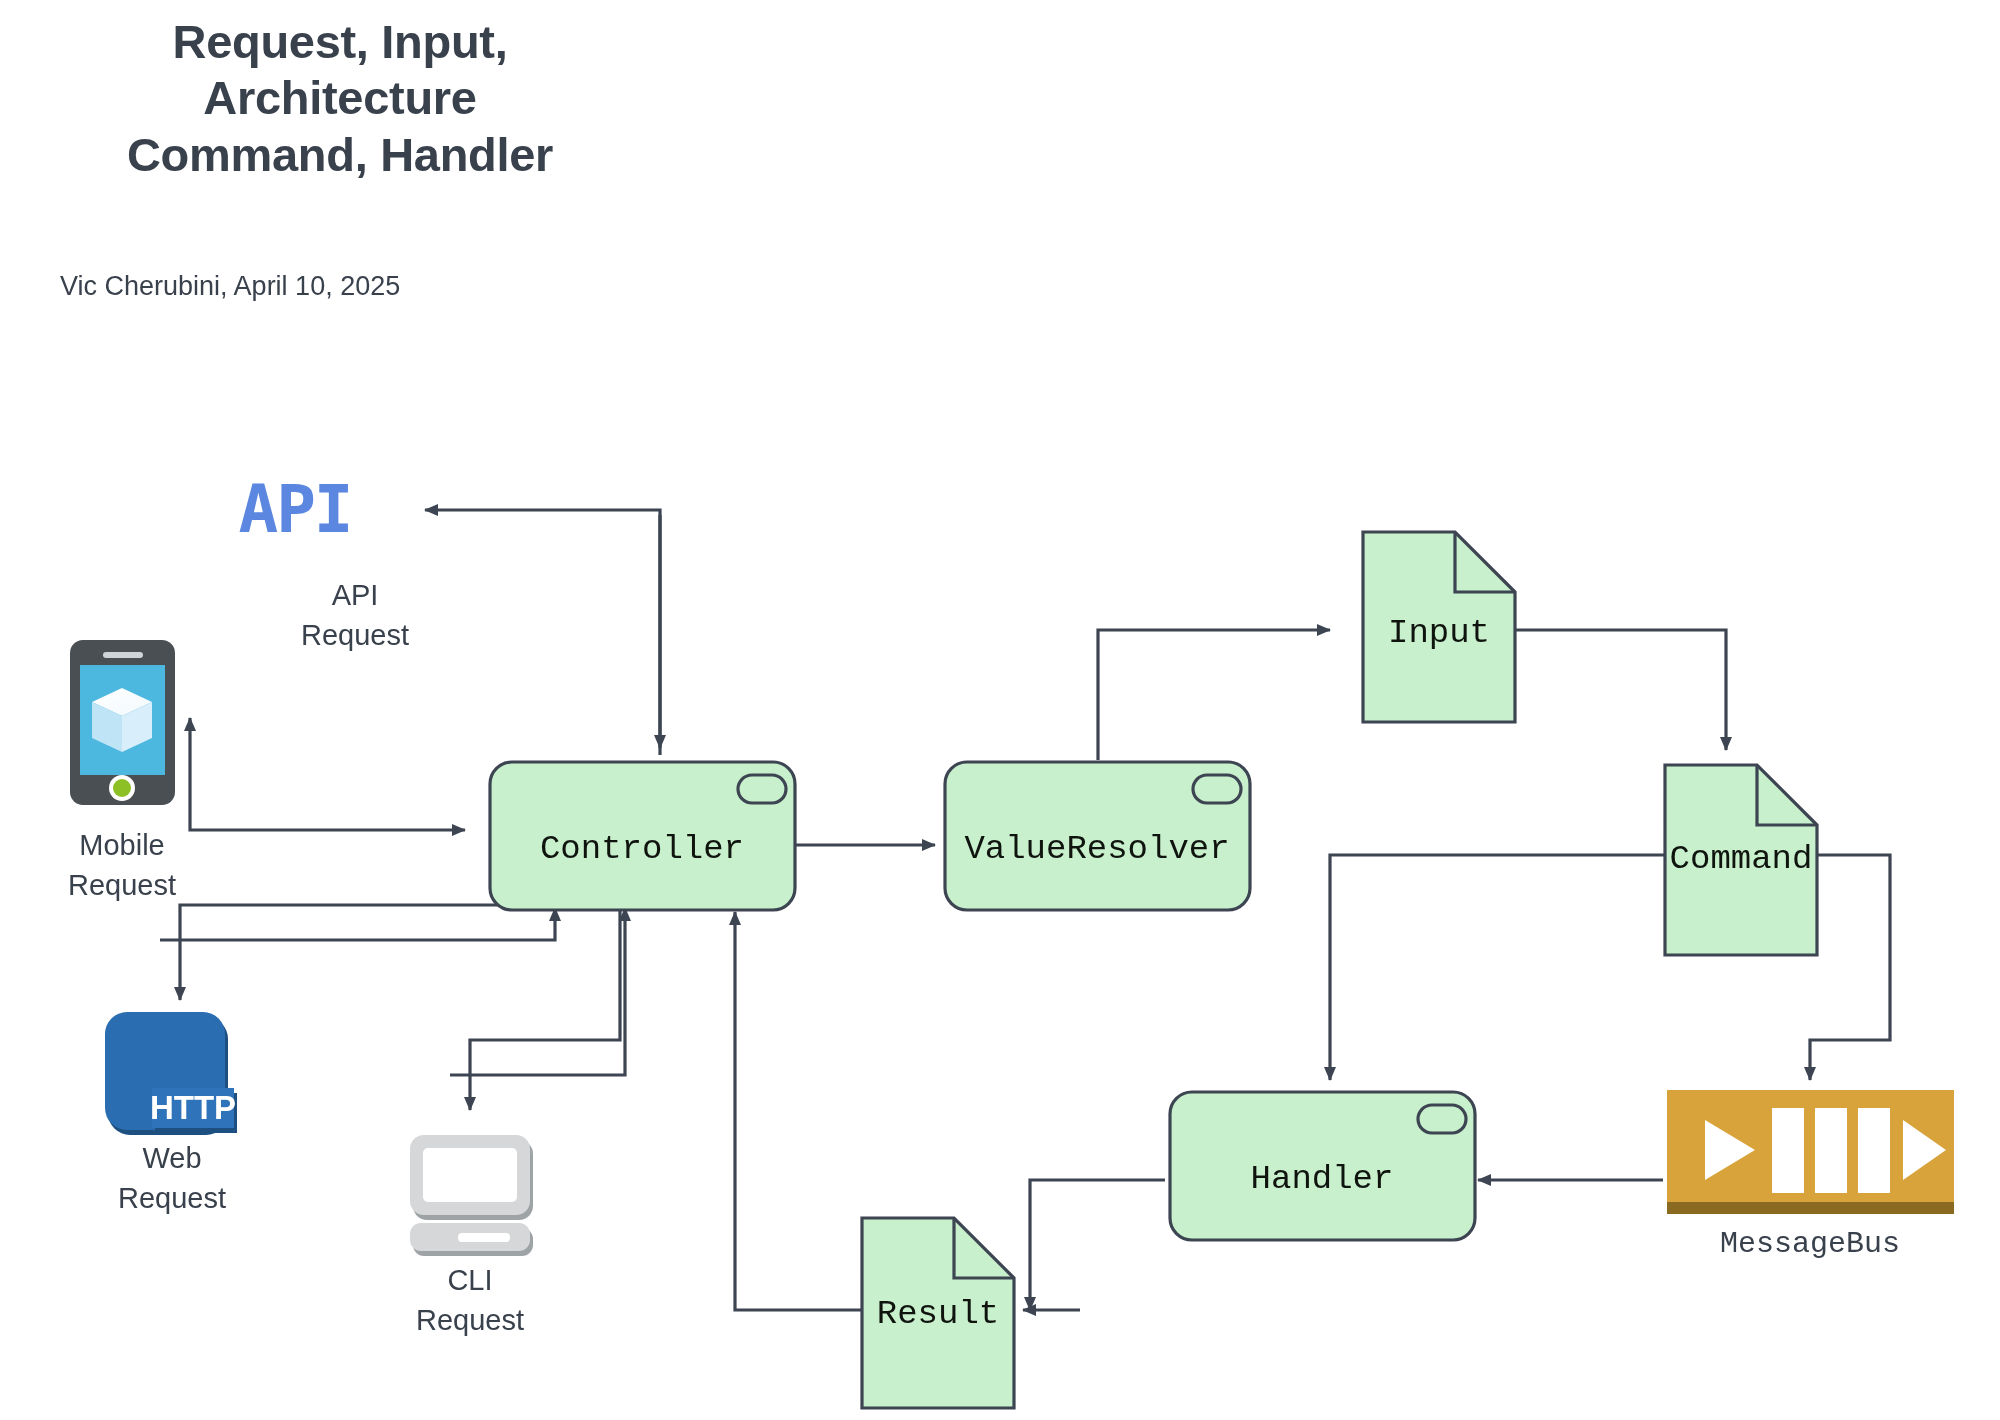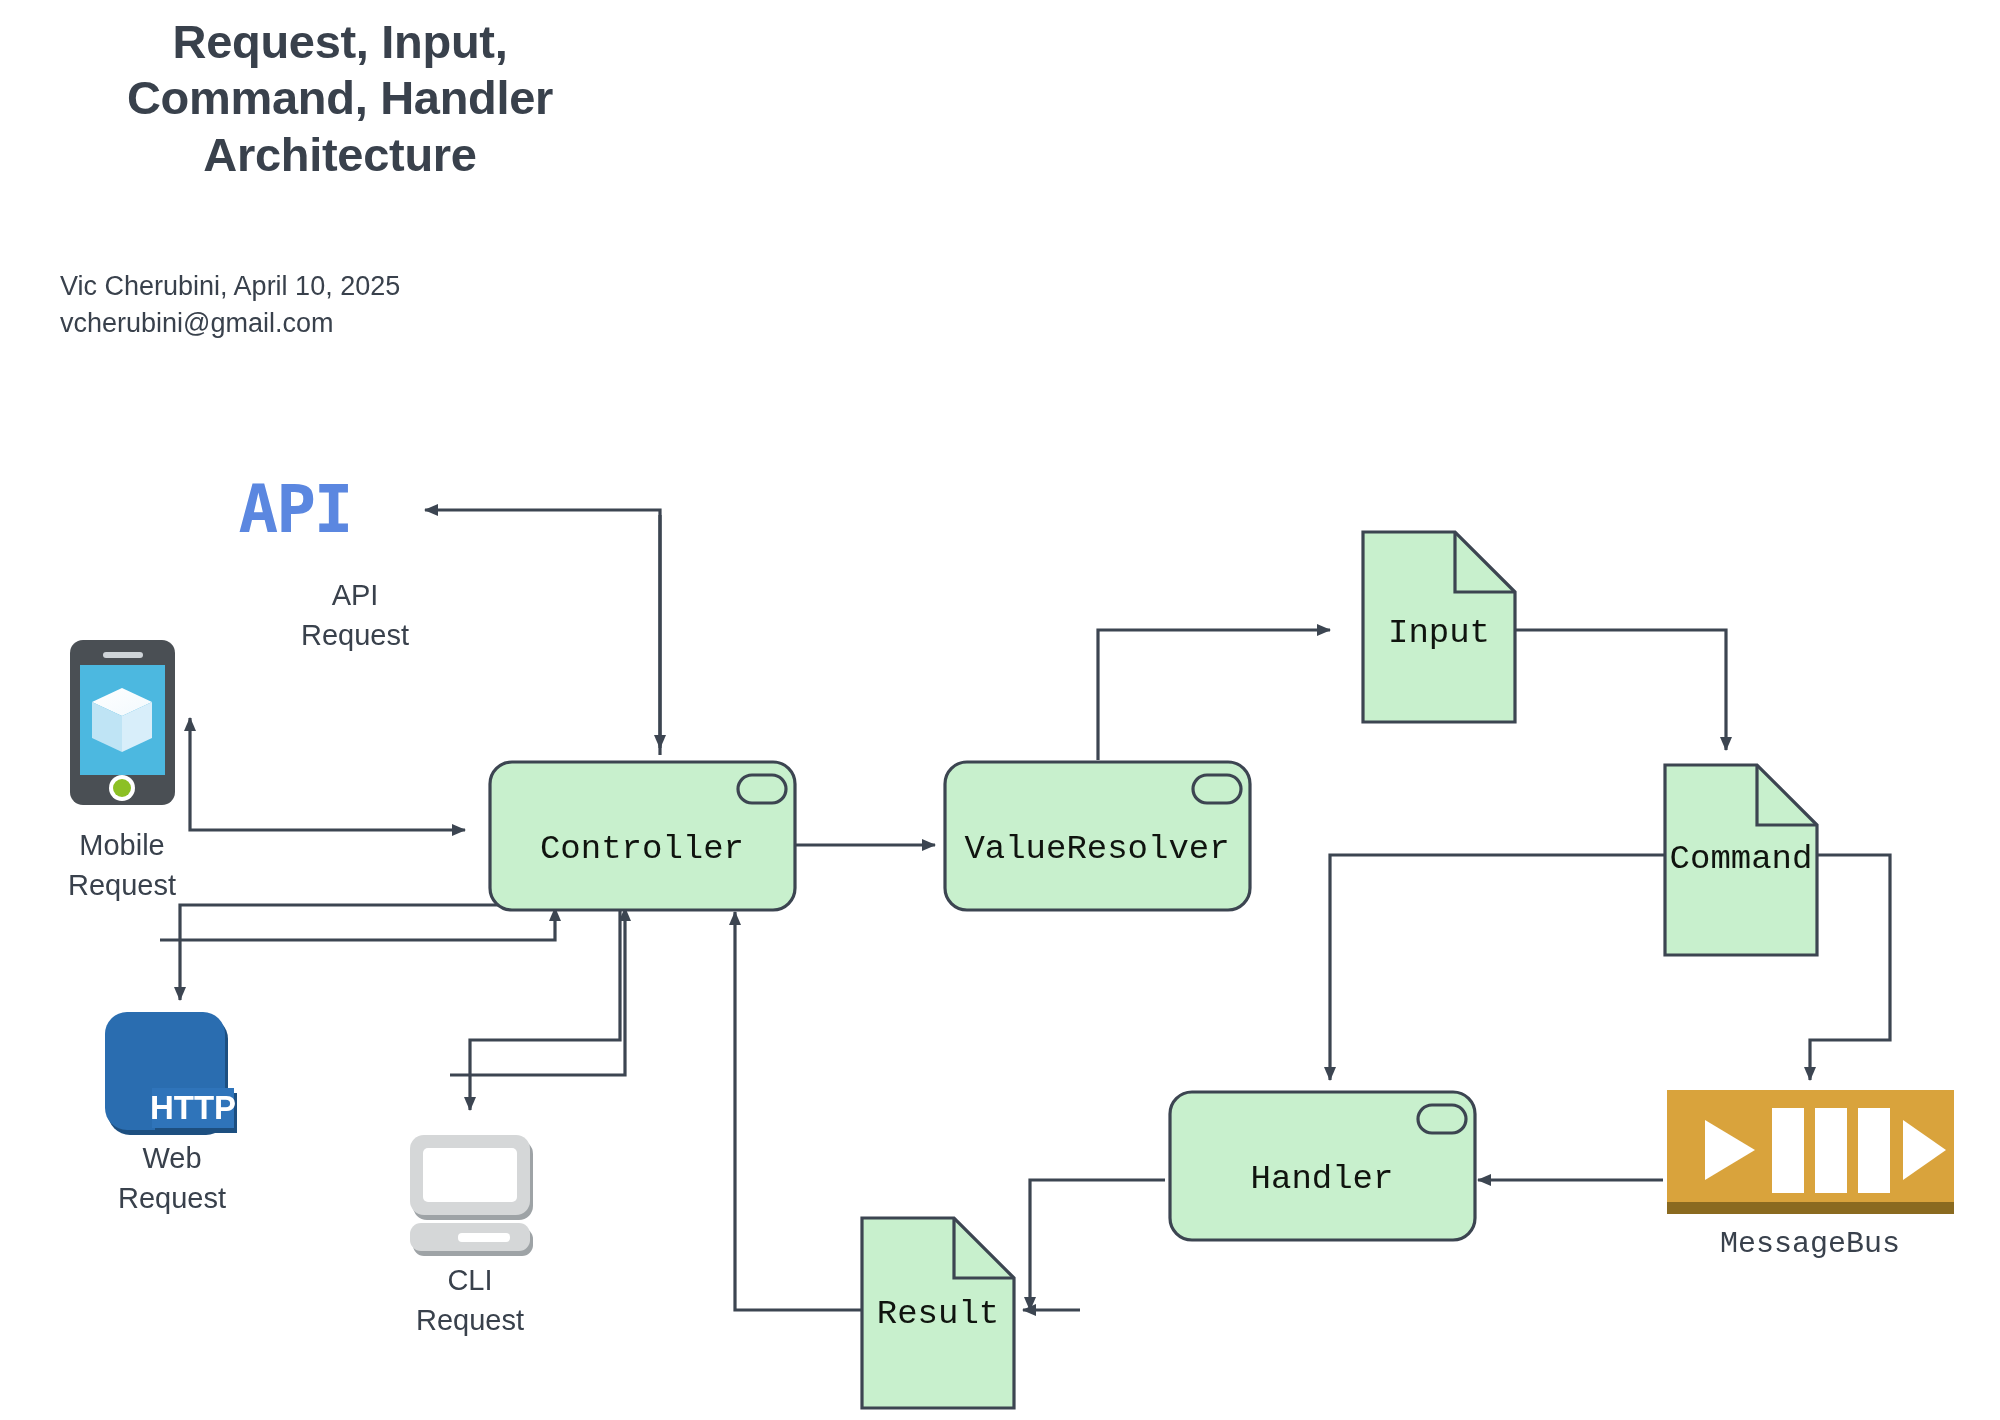--- a/index.html
+++ b/index.html
@@ -26,27 +26,26 @@
   .httpglyph{font-family:"Liberation Sans",sans-serif;font-size:33px;
              font-weight:bold;fill:#ffffff;}
 </style>
 </head>
 <body>
 
 <div id="stage">
 
   <div class="title">
     <div>Request, Input,</div>
+    <div>Architecture</div>
     <div>Command, Handler</div>
-    <div>Architecture</div>
   </div>
 
   <div class="byline">
     <div>Vic Cherubini, April 10, 2025</div>
-    <div>vcherubini@gmail.com</div>
   </div>
 
   <svg class="canvas" viewBox="0 0 2000 1420">
     <defs>
       <marker id="arw" markerWidth="14" markerHeight="12" refX="13" refY="6" orient="auto" markerUnits="userSpaceOnUse">
         <path d="M0,0 L14,6 L0,12 z" fill="#3c4551"></path>
       </marker>
       <linearGradient id="cubeTop" x1="0" y1="0" x2="1" y2="1">
         <stop offset="0" stop-color="#ffffff"></stop>
           <stop offset="1" stop-color="#f2f9fd"></stop>

